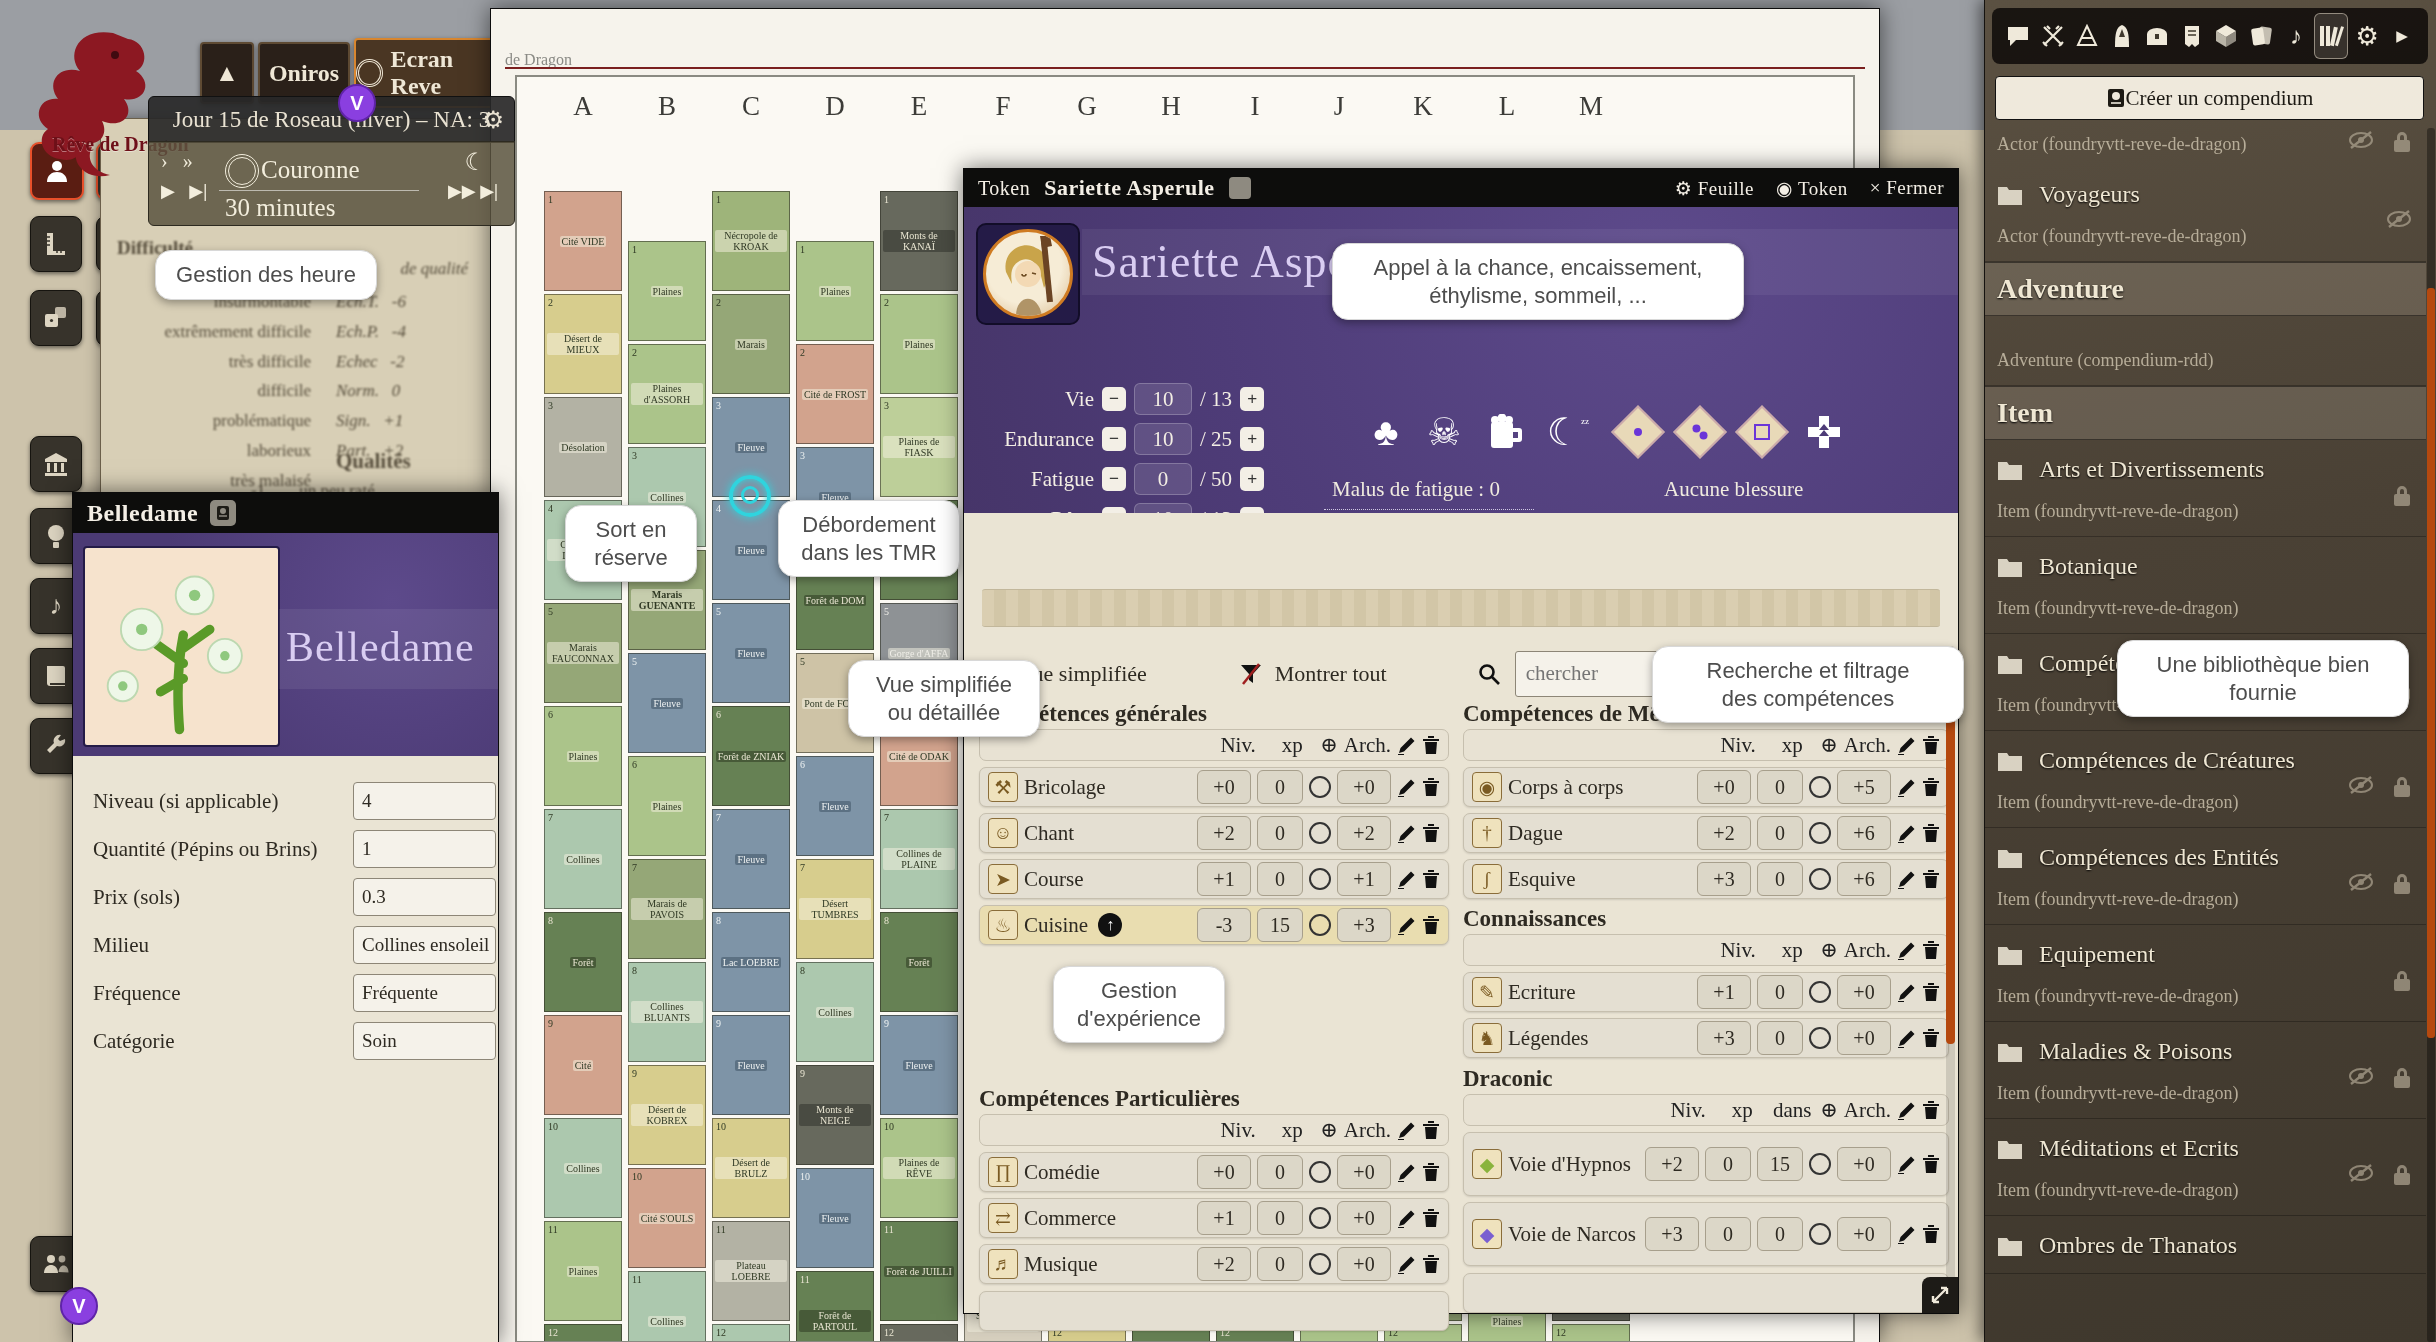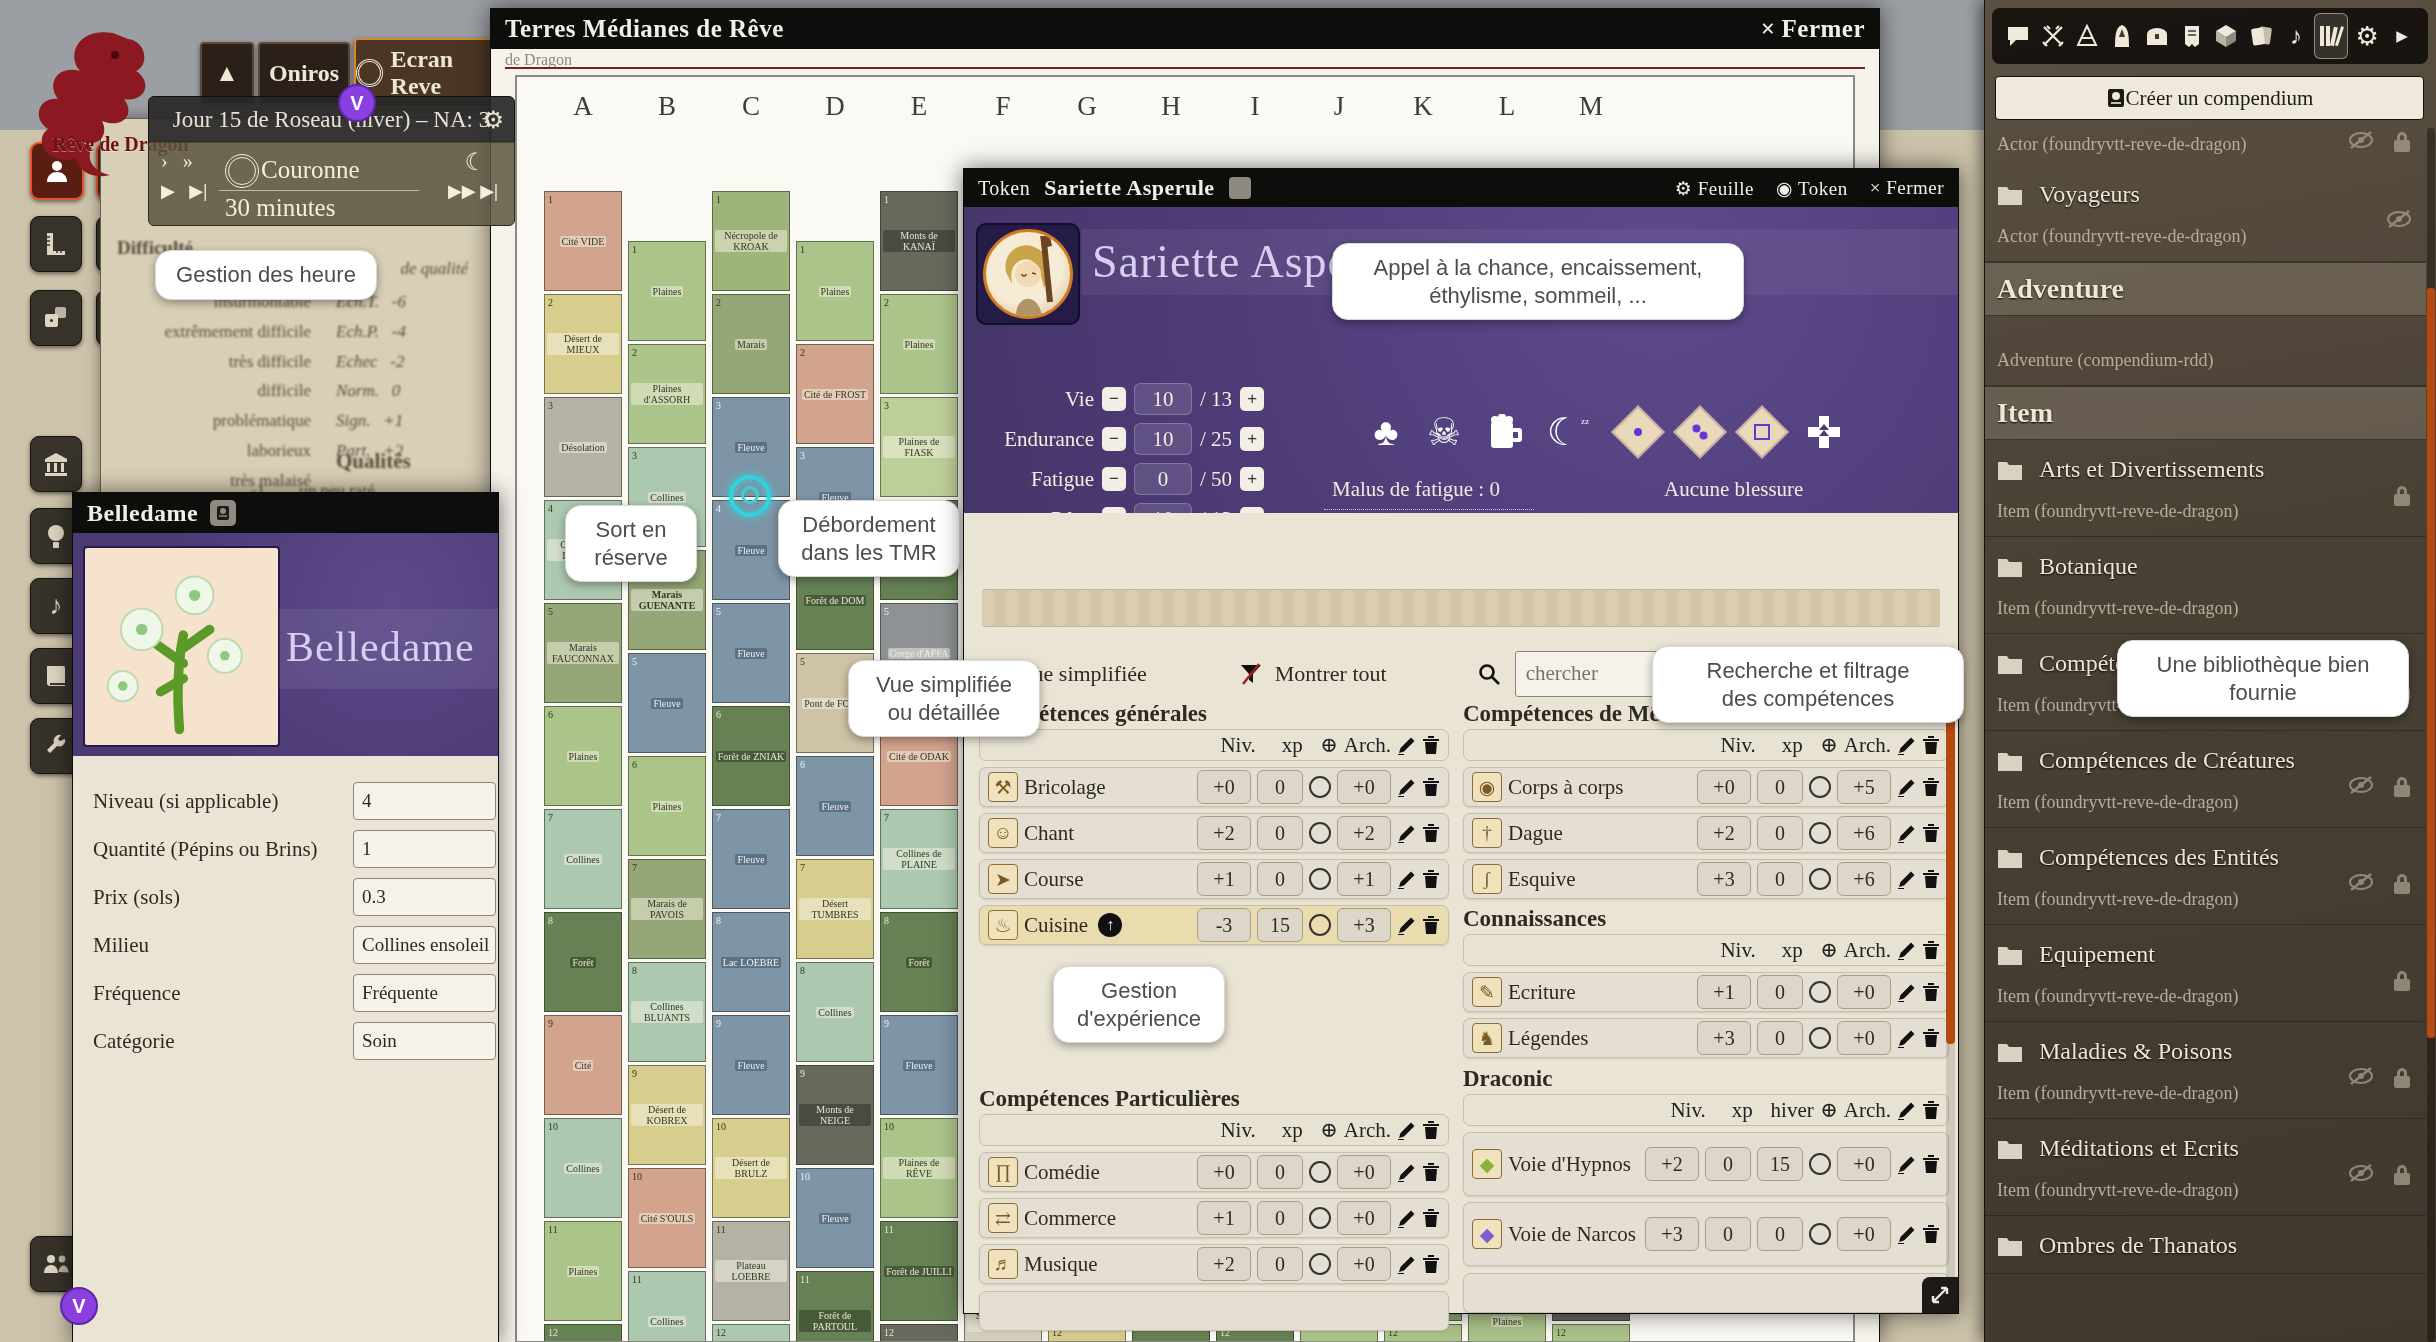--- a/index.html
+++ b/index.html
@@ -294,27 +294,20 @@
         <div>Norm.&nbsp;&nbsp;&nbsp;0</div>
         <div>Sign.&nbsp;&nbsp;&nbsp;+1</div>
         <div>Part.&nbsp;&nbsp;&nbsp;+2</div>
       </div>
     <div class="abs" style="left:235px;top:330px;font-weight:bold;font-size:21px">Qualités</div>
     <div class="abs" style="left:150px;top:362px;white-space:pre">-1        un peu raté</div>
   </div>
 </div>
 
 <div id="mapwin" class="win">
-  <div class="tbar">
-    <span>Terres Médianes de Rêve</span>
-    <span style="margin-left:auto;display:flex;align-items:center;gap:6px">
-      <span>×</span>
-      <span>Fermer</span>
-    </span>
-  </div>
   <div class="abs ghost" style="left:14px;top:42px">de Dragon</div>
   <div class="abs" style="left:14px;top:58px;right:14px;border-top:2px solid #7a1f1f"></div>
   <div id="map-panel">
     <div id="map-letters">
         <div class="letter" style="left: 27px;">A</div>
         <div class="letter" style="left: 111px;">B</div>
         <div class="letter" style="left: 195px;">C</div>
         <div class="letter" style="left: 279px;">D</div>
         <div class="letter" style="left: 363px;">E</div>
         <div class="letter" style="left: 447px;">F</div>
@@ -1406,21 +1399,21 @@
           <svg width="18" height="20" viewBox="0 0 18 20" fill="#111">
             <path d="M1 4h16v2H1zM3 7h12l-1 12H4zM6 1h6v2H6z"></path>
           </svg>
         </span>
       </div>
       <div class="shead" style="left: 499px; top: 897px;">Draconic</div>
       <div class="hrow" style="left: 499px; top: 925px; width: 486px; height: 32px;">
         <span style="flex:1"></span>
         <span class="hlabel" style="width:52px">Niv.</span>
     <span class="hlabel" style="width:44px">xp</span>
-        <span class="hlabel" style="width:44px">hiver</span>
+        <span class="hlabel" style="width:44px">dans</span>
         <span class="hlabel">⊕</span>
         <span class="hlabel">Arch.</span>
      <span class="acticon">
           <svg width="19" height="19" viewBox="0 0 19 19" fill="#111">
             <path d="M2 17l1.5-5L14 1.5 17.5 5 7 15.5zM1 18h6v1H1z"></path>
           </svg>
         </span>
         <span class="acticon">
           <svg width="18" height="20" viewBox="0 0 18 20" fill="#111">
             <path d="M1 4h16v2H1zM3 7h12l-1 12H4zM6 1h6v2H6z"></path>

